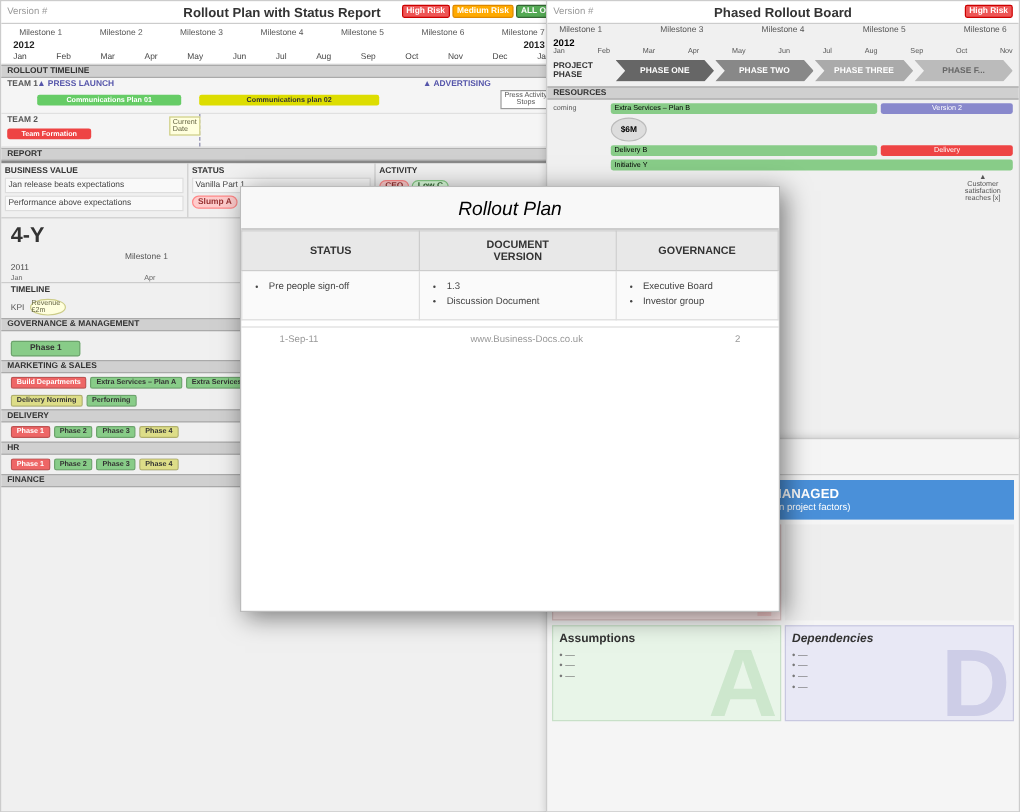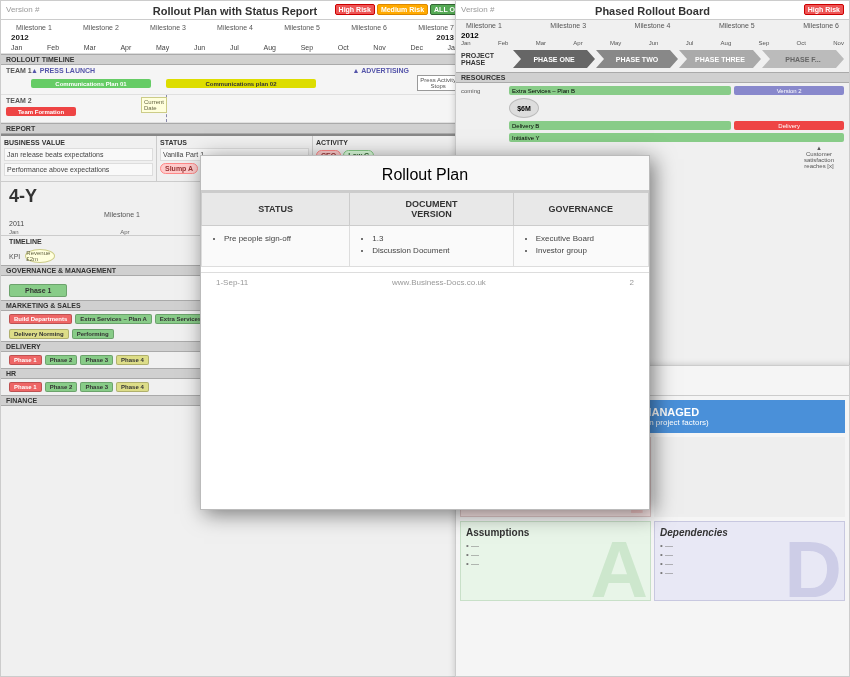--- a/index.html
+++ b/index.html
@@ -239,20 +239,21 @@
     .phase-two { background: #888; }
     .phase-three { background: #aaa; }
     .phase-four { background: #bbb; }
 
     
     .modal-header {
       background: #f8f8f8;
       border-bottom: 2px solid #ccc;
       padding: 10px 0 6px;
       text-align: center;
+      font-style: italic;
     }
 
     .modal-title-area {
       padding: 20px 30px 15px;
       text-align: center;
     }
 
     .modal-plan-title {
       font-size: 36px;
       font-style: italic;
@@ -310,21 +311,21 @@
       padding-left: 12px;
     }
 
     .modal-table td ul li {
       margin-bottom: 3px;
     }
 
     .modal-footer {
       display: flex;
       justify-content: space-between;
-      padding: 5px 15px;
+      padding: 5px 32px;
       font-size: 8px;
       color: #999;
       border-top: 1px solid #ddd;
     }
   </style>
 </head>
 <body>
 
 <div class="bg-doc doc-left">
   <div class="doc-title-bar">

